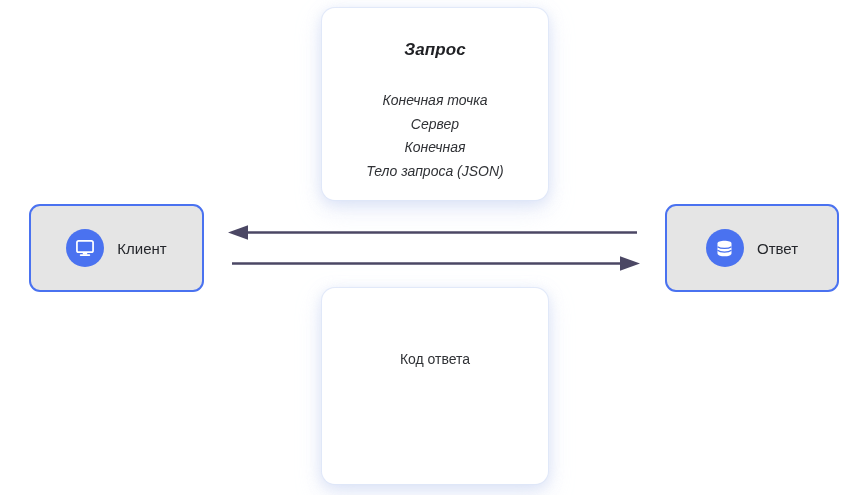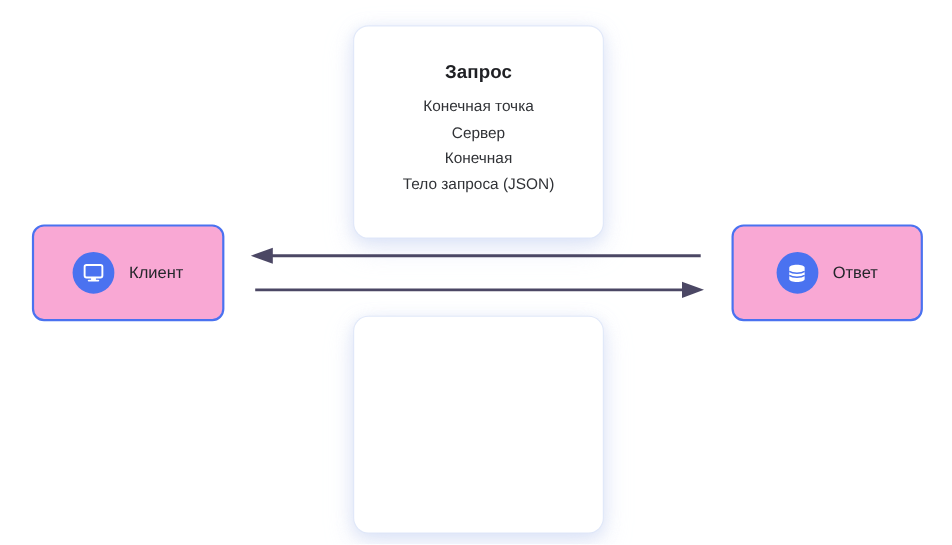--- a/index.html
+++ b/index.html
@@ -30,49 +30,50 @@
     box-sizing: border-box;
     text-align: center;
   }
   .card-title {
     font-size: 17px;
     font-weight: bold;
     color: #1f2024;
     letter-spacing: 0.1px;
   }
   .card-lines {
-    margin-top: 9px;
+    margin-top: 29px;
   }
   .card-line {
     font-size: 14px;
     color: #303236;
     line-height: 23.5px;
     white-space: nowrap;
   }
 
   #card-request {
     left: 322px;
-    top: 24px;
+    top: 8px;
     width: 226px;
     height: 192px;
     padding-top: 32px;
+    font-style: italic;
   }
   #card-response {
     left: 322px;
     top: 288px;
     width: 226px;
     height: 196px;
     padding-top: 31px;
   }
 
   
   .node-box {
     position: absolute;
     box-sizing: border-box;
-    background: #f9a8d4;
+    background: #e5e5e5;
     border: 2px solid #4a72f0;
     border-radius: 11px;
     display: flex;
     align-items: center;
     justify-content: center;
   }
   #node-client {
     left: 29px;
     top: 204px;
     width: 175px;
@@ -125,20 +126,21 @@
     <div class="card-lines">
       <div class="card-line">Конечная точка</div>
       <div class="card-line">Сервер</div>
       <div class="card-line">Конечная</div>
       <div class="card-line">Тело запроса (JSON)</div>
     </div>
   </div>
 
   <div class="info-card" id="card-response">
     <div class="card-lines">
+      <div class="card-line">Код ответа</div>
     </div>
   </div>
 
   <div class="node-box" id="node-client">
     <div class="node-inner">
       <span class="node-icon">
         <svg width="22" height="22" viewBox="0 0 24 24" aria-hidden="true">
           <rect x="3.2" y="4.2" width="17.6" height="12.4" rx="1.9" ry="1.9" fill="none" stroke="#ffffff" stroke-width="1.9"></rect>
           <rect x="9.6" y="16.6" width="4.8" height="2.6" fill="#ffffff"></rect>
           <rect x="6.3" y="18.8" width="11.4" height="1.9" rx="0.95" fill="#ffffff"></rect>

